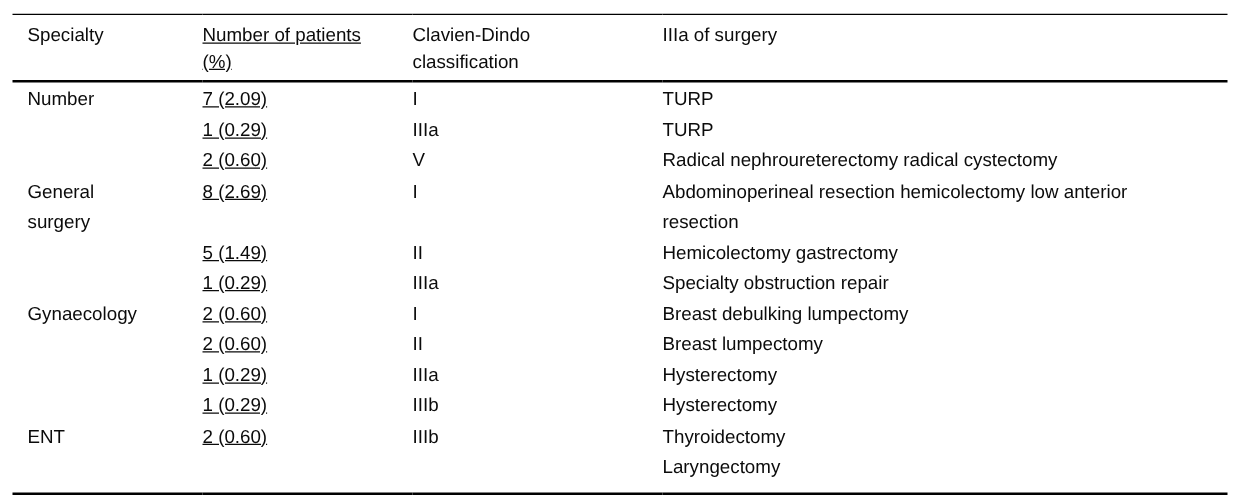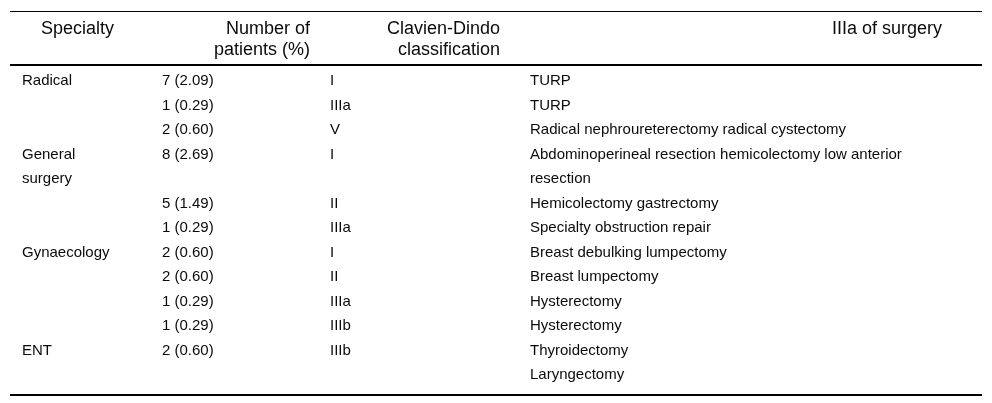--- a/index.html
+++ b/index.html
@@ -22,35 +22,35 @@
     border-top: 1px solid #000;
     border-bottom: 2px solid #000;
   }
   col.c1 { width: 152px; }
   col.c2 { width: 168px; }
   col.c3 { width: 200px; }
   col.c4 { width: 452px; }
   thead tr { border-bottom: 2.5px solid #000; }
   th {
     font-weight: normal;
-    text-align: right;
+    text-align: left;
     vertical-align: top;
-    font-size: 18px;
+    font-size: 15px;
     line-height: 21px;
     padding: 6px 0 4px 0;
   }
   td {
     font-size: 15px;
     line-height: 24.5px;
     vertical-align: top;
     text-align: left;
     padding: 0;
   }
   th.c1, td.c1 { padding-left: 12px; padding-right: 48px; }
-  th.c2, td.c2 { padding-right: 20px; }
+  th.c2, td.c2 { padding-right: 20px; text-decoration: underline; }
   th.c3, td.c3 { padding-right: 30px; }
   th.c4, td.c4 { padding-right: 40px; }
   tbody tr:first-child td { padding-top: 2px; }
   tbody tr:last-child td { padding-bottom: 7px; }
 </style>
 </head>
 <body>
 
 <div class="table-wrap">
   <table class="paper-table">
@@ -63,21 +63,21 @@
     <thead>
       <tr>
         <th class="c1">Specialty</th>
         <th class="c2">Number of patients (%)</th>
         <th class="c3">Clavien-Dindo classification</th>
         <th class="c4">IIIa of surgery</th>
       </tr>
     </thead>
     <tbody>
       <tr>
-        <td class="c1">Radical</td>
+        <td class="c1">Number</td>
         <td class="c2">7 (2.09)</td>
         <td class="c3">I</td>
         <td class="c4">TURP</td>
       </tr>
       <tr>
         <td class="c1"></td>
         <td class="c2">1 (0.29)</td>
         <td class="c3">IIIa</td>
         <td class="c4">TURP</td>
       </tr>

